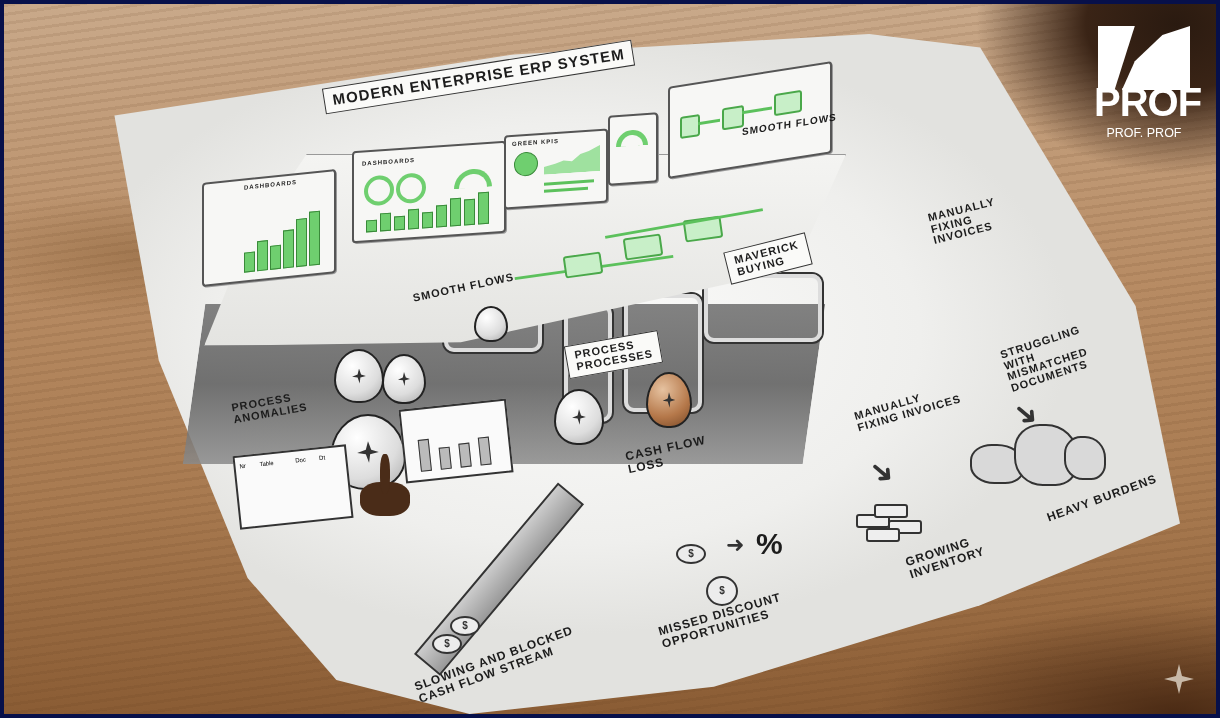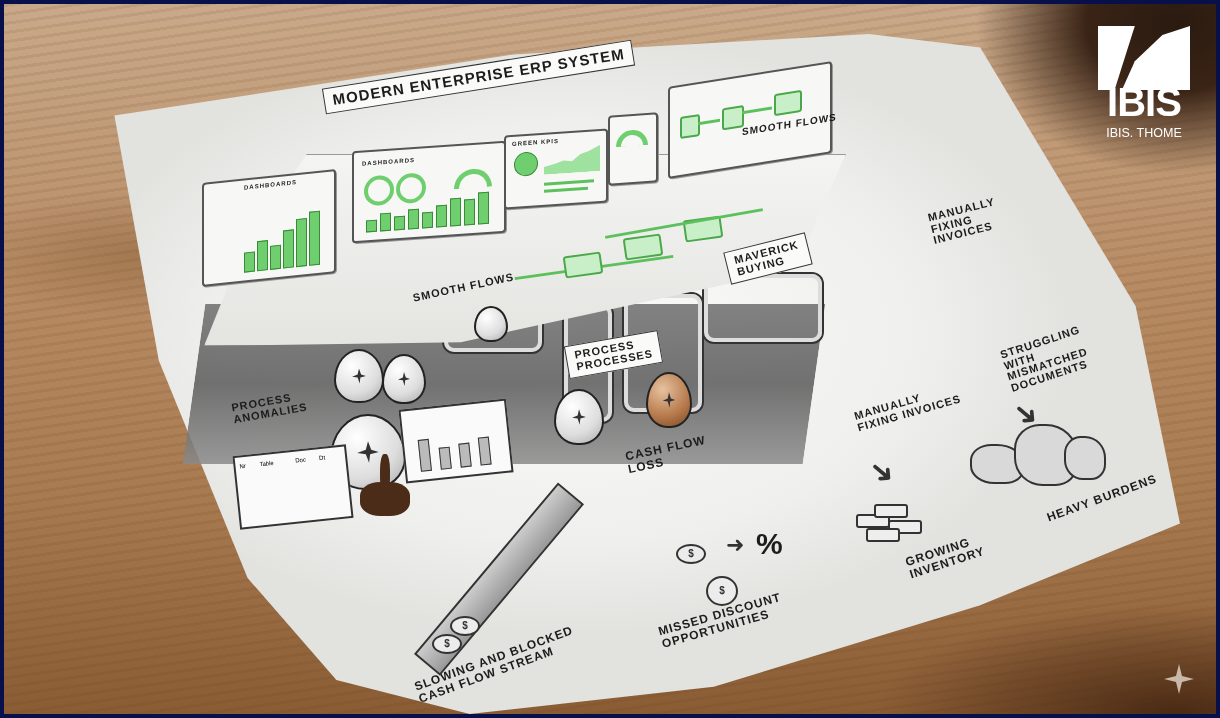--- a/index.html
+++ b/index.html
@@ -195,18 +195,18 @@
   <div class="stack" style="left:862px;top:524px;"></div>
   <div class="rock" style="left:966px;top:440px;width:50px;height:36px;"></div>
   <div class="rock" style="left:1010px;top:420px;width:60px;height:58px;"></div>
   <div class="rock" style="left:1060px;top:432px;width:38px;height:40px;"></div>
   <div class="arrow" style="left:866px;top:450px;font-size:30px;transform:rotate(40deg);">➜</div>
   <div class="arrow" style="left:1010px;top:392px;font-size:30px;transform:rotate(40deg);">➜</div>
 
   <div class="logo">
     <div class="logo-box"></div>
     <div class="logo-box2"></div>
-    <div class="logo-word">IBIS</div>
-    <div class="logo-sub">IBIS. THOME</div>
+    <div class="logo-word">PROF</div>
+    <div class="logo-sub">PROF. PROF</div>
   </div>
 
   <div class="sparkle"></div>
 </div>
 
 </body></html>

